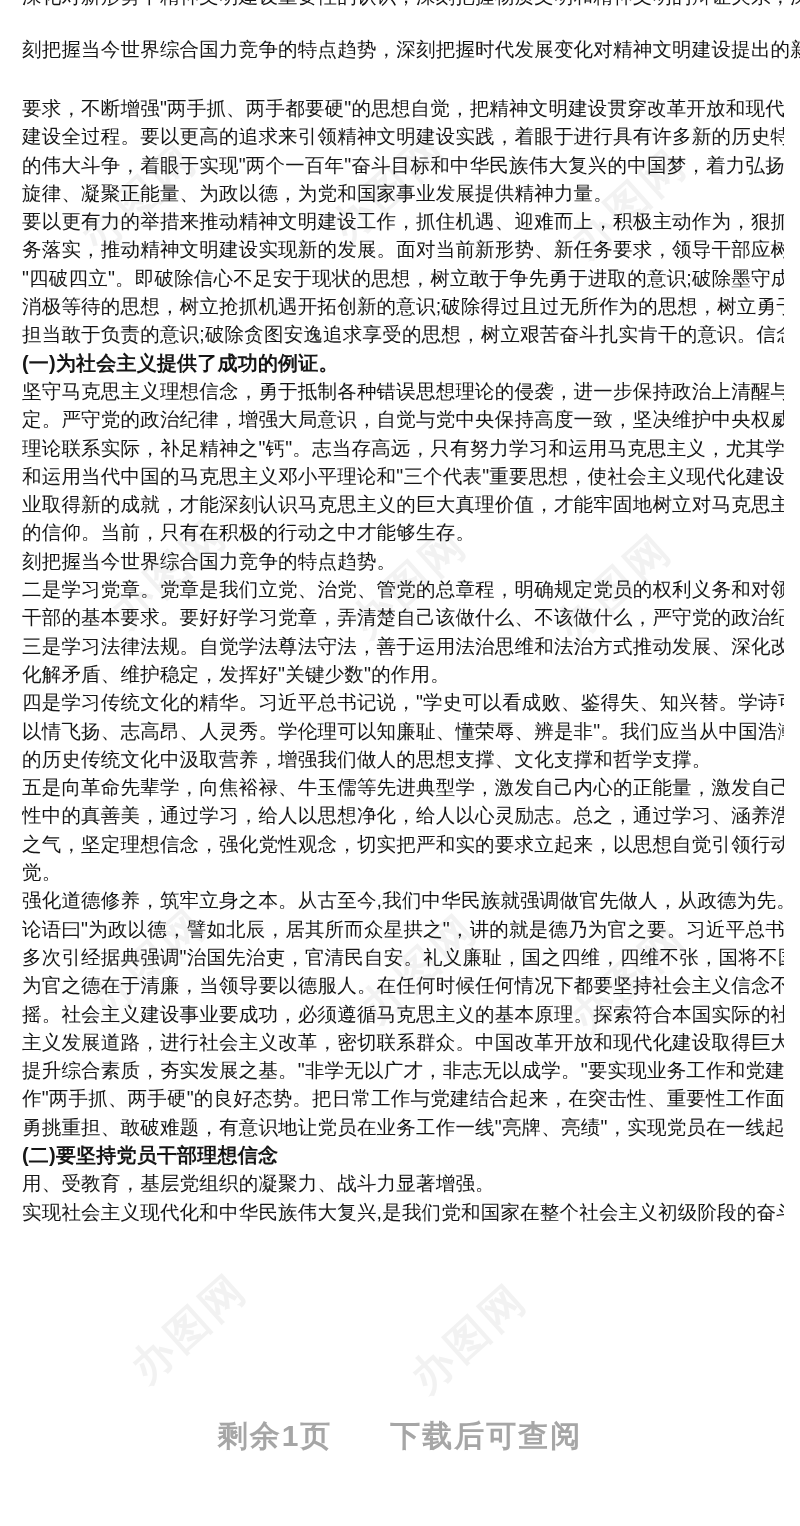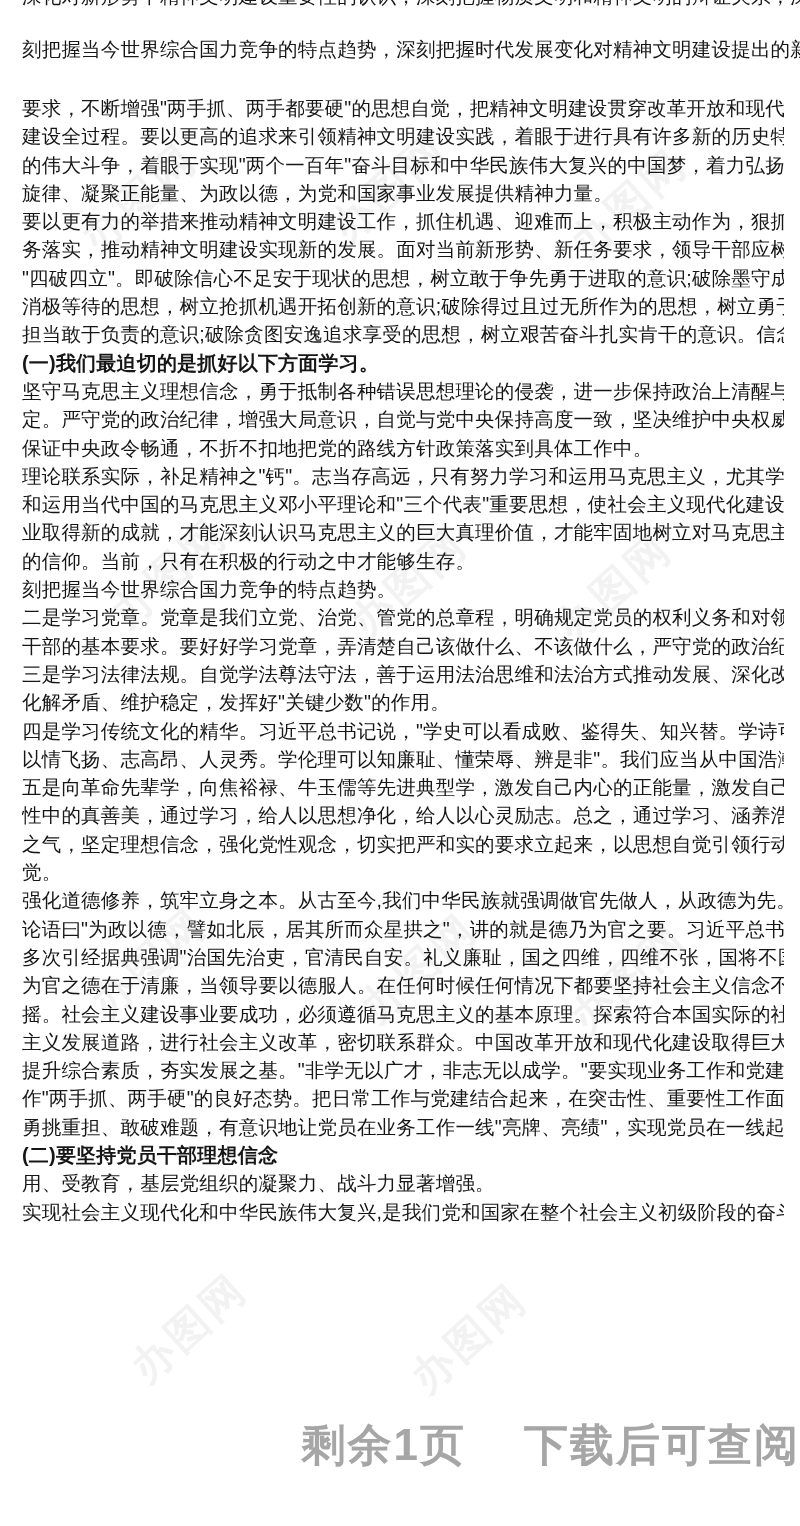--- a/index.html
+++ b/index.html
@@ -11,22 +11,22 @@
     position:absolute;left:22px;white-space:nowrap;
     font-size:19.5px;line-height:22px;letter-spacing:.2px;
   }
   .main-lines{position:absolute;top:94px;left:22px;width:762px;}
   .main-lines .line{
     height:28.3px;line-height:28.3px;font-size:19.5px;
     white-space:nowrap;letter-spacing:.2px;overflow:hidden;
   }
   .main-lines .line.bold{font-weight:bold;font-size:20px;}
   .footer{
-    position:absolute;top:1416px;left:0;width:100%;text-align:right;
-    font-weight:bold;font-size:44px;color:#a6a6a6;letter-spacing:2px;white-space:nowrap;
+    position:absolute;top:1416px;left:0;width:100%;text-align:center;
+    font-weight:bold;font-size:30px;color:#a6a6a6;letter-spacing:2px;white-space:nowrap;
   }
   .footer .gap{display:inline-block;width:58px;}
   .wm{
     position:absolute;color:rgba(125,125,125,0.10);font-size:42px;font-weight:bold;
     transform:rotate(-42deg);white-space:nowrap;pointer-events:none;letter-spacing:4px;
   }
 </style>
 </head>
 <body>
 
@@ -53,35 +53,35 @@
   <div class="main-lines" id="main-lines">
       <div class="line">要求，不断增强"两手抓、两手都要硬"的思想自觉，把精神文明建设贯穿改革开放和现代化</div>
       <div class="line">建设全过程。要以更高的追求来引领精神文明建设实践，着眼于进行具有许多新的历史特点</div>
       <div class="line">的伟大斗争，着眼于实现"两个一百年"奋斗目标和中华民族伟大复兴的中国梦，着力弘扬主</div>
       <div class="line">旋律、凝聚正能量、为政以德，为党和国家事业发展提供精神力量。</div>
       <div class="line">要以更有力的举措来推动精神文明建设工作，抓住机遇、迎难而上，积极主动作为，狠抓任</div>
       <div class="line">务落实，推动精神文明建设实现新的发展。面对当前新形势、新任务要求，领导干部应树立</div>
       <div class="line">"四破四立"。即破除信心不足安于现状的思想，树立敢于争先勇于进取的意识;破除墨守成规</div>
       <div class="line">消极等待的思想，树立抢抓机遇开拓创新的意识;破除得过且过无所作为的思想，树立勇于</div>
       <div class="line">担当敢于负责的意识;破除贪图安逸追求享受的思想，树立艰苦奋斗扎实肯干的意识。信念</div>
-      <div class="line bold">(一)我们最迫切的是抓好以下方面学习。</div>
+      <div class="line bold">(一)为社会主义提供了成功的例证。</div>
       <div class="line">坚守马克思主义理想信念，勇于抵制各种错误思想理论的侵袭，进一步保持政治上清醒与坚</div>
       <div class="line">定。严守党的政治纪律，增强大局意识，自觉与党中央保持高度一致，坚决维护中央权威，</div>
-      <div class="line">保证中央政令畅通，不折不扣地把党的路线方针政策落实到具体工作中。</div>
       <div class="line">理论联系实际，补足精神之"钙"。志当存高远，只有努力学习和运用马克思主义，尤其学习</div>
       <div class="line">和运用当代中国的马克思主义邓小平理论和"三个代表"重要思想，使社会主义现代化建设事</div>
       <div class="line">业取得新的成就，才能深刻认识马克思主义的巨大真理价值，才能牢固地树立对马克思主义</div>
       <div class="line">的信仰。当前，只有在积极的行动之中才能够生存。</div>
       <div class="line">刻把握当今世界综合国力竞争的特点趋势。</div>
       <div class="line">二是学习党章。党章是我们立党、治党、管党的总章程，明确规定党员的权利义务和对领导</div>
       <div class="line">干部的基本要求。要好好学习党章，弄清楚自己该做什么、不该做什么，严守党的政治纪律</div>
       <div class="line">三是学习法律法规。自觉学法尊法守法，善于运用法治思维和法治方式推动发展、深化改革、</div>
       <div class="line">化解矛盾、维护稳定，发挥好"关键少数"的作用。</div>
       <div class="line">四是学习传统文化的精华。习近平总书记说，"学史可以看成败、鉴得失、知兴替。学诗可</div>
       <div class="line">以情飞扬、志高昂、人灵秀。学伦理可以知廉耻、懂荣辱、辨是非"。我们应当从中国浩瀚</div>
+      <div class="line">的历史传统文化中汲取营养，增强我们做人的思想支撑、文化支撑和哲学支撑。</div>
       <div class="line">五是向革命先辈学，向焦裕禄、牛玉儒等先进典型学，激发自己内心的正能量，激发自己人</div>
       <div class="line">性中的真善美，通过学习，给人以思想净化，给人以心灵励志。总之，通过学习、涵养浩然</div>
       <div class="line">之气，坚定理想信念，强化党性观念，切实把严和实的要求立起来，以思想自觉引领行动自</div>
       <div class="line">觉。</div>
       <div class="line">强化道德修养，筑牢立身之本。从古至今,我们中华民族就强调做官先做人，从政德为先。</div>
       <div class="line">论语曰"为政以德，譬如北辰，居其所而众星拱之"，讲的就是德乃为官之要。习近平总书记</div>
       <div class="line">多次引经据典强调"治国先治吏，官清民自安。礼义廉耻，国之四维，四维不张，国将不国。"</div>
       <div class="line">为官之德在于清廉，当领导要以德服人。在任何时候任何情况下都要坚持社会主义信念不动</div>
       <div class="line">摇。社会主义建设事业要成功，必须遵循马克思主义的基本原理。探索符合本国实际的社会</div>
       <div class="line">主义发展道路，进行社会主义改革，密切联系群众。中国改革开放和现代化建设取得巨大成</div>

